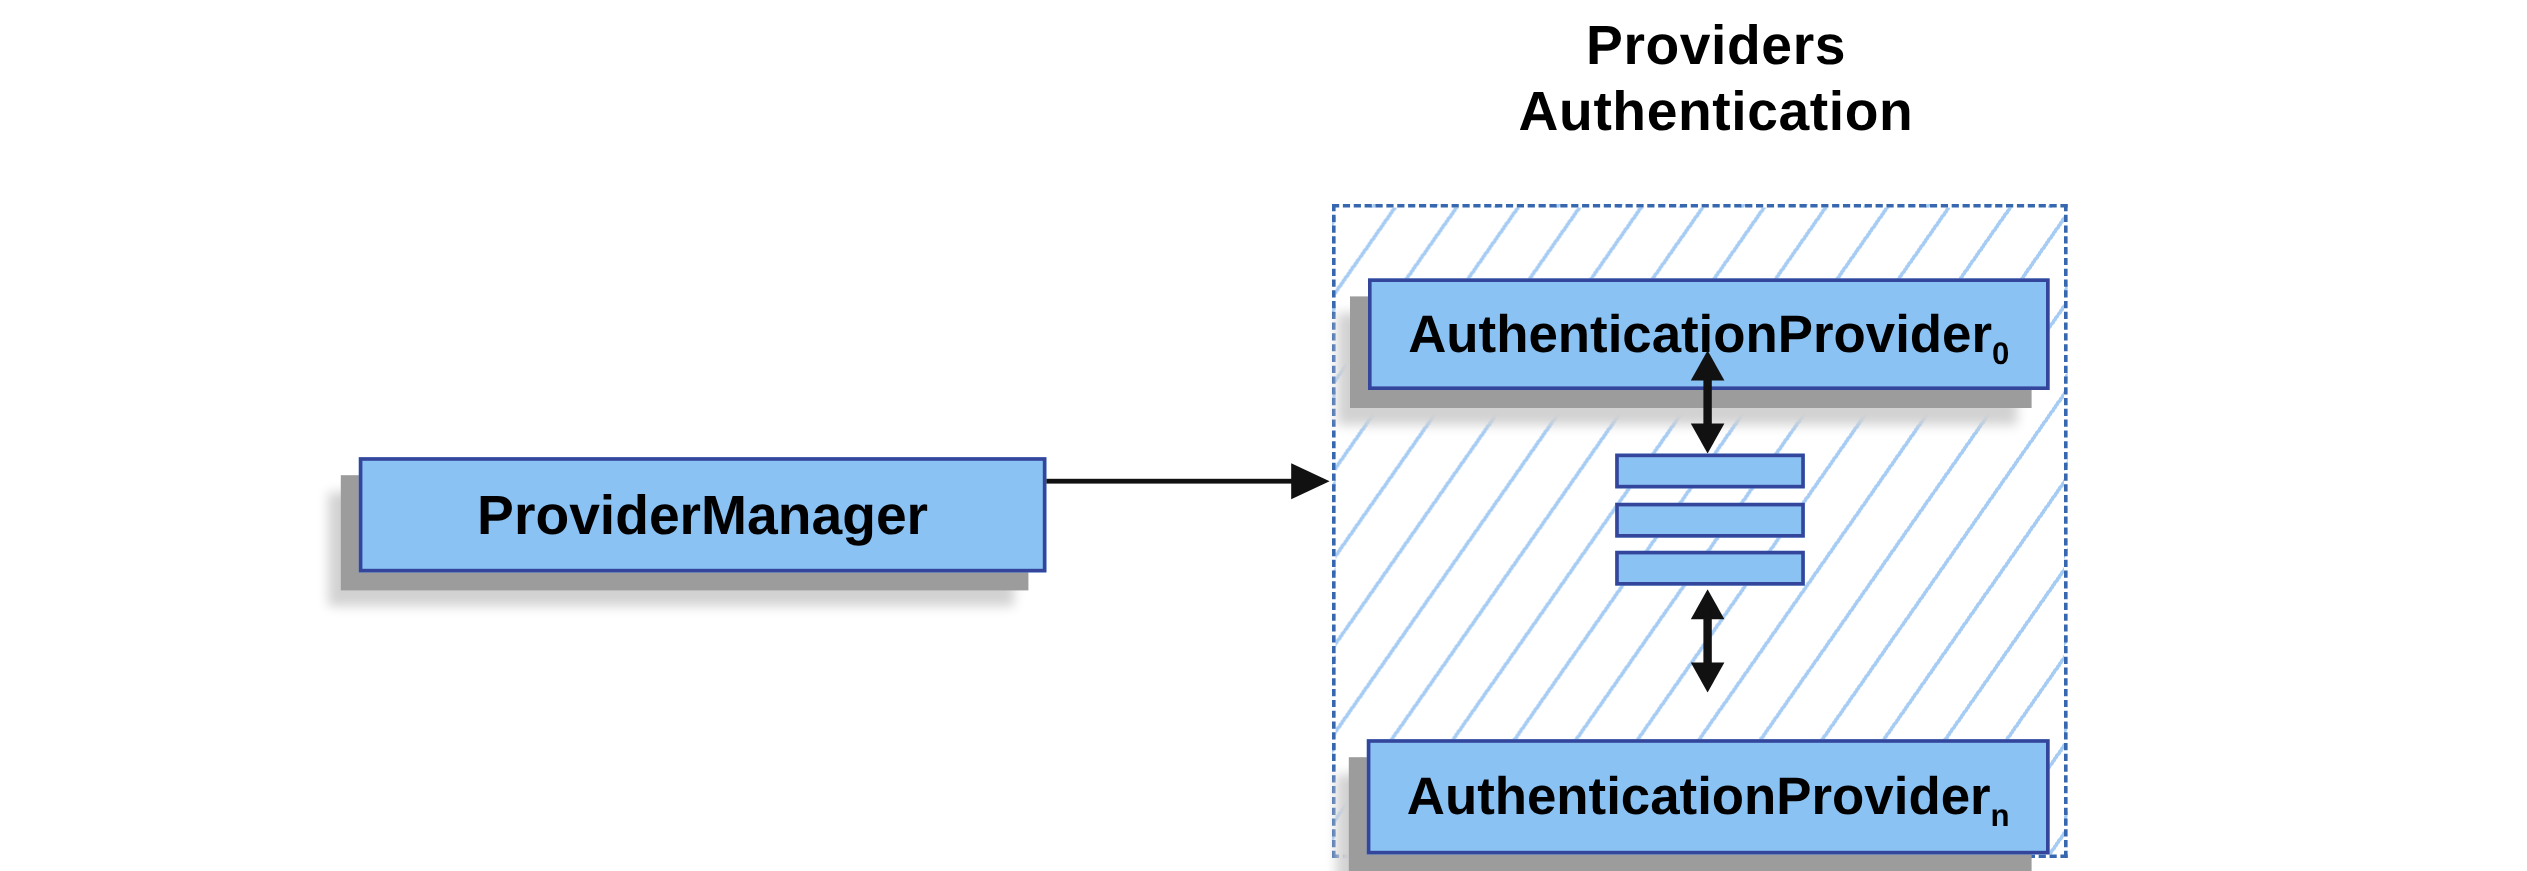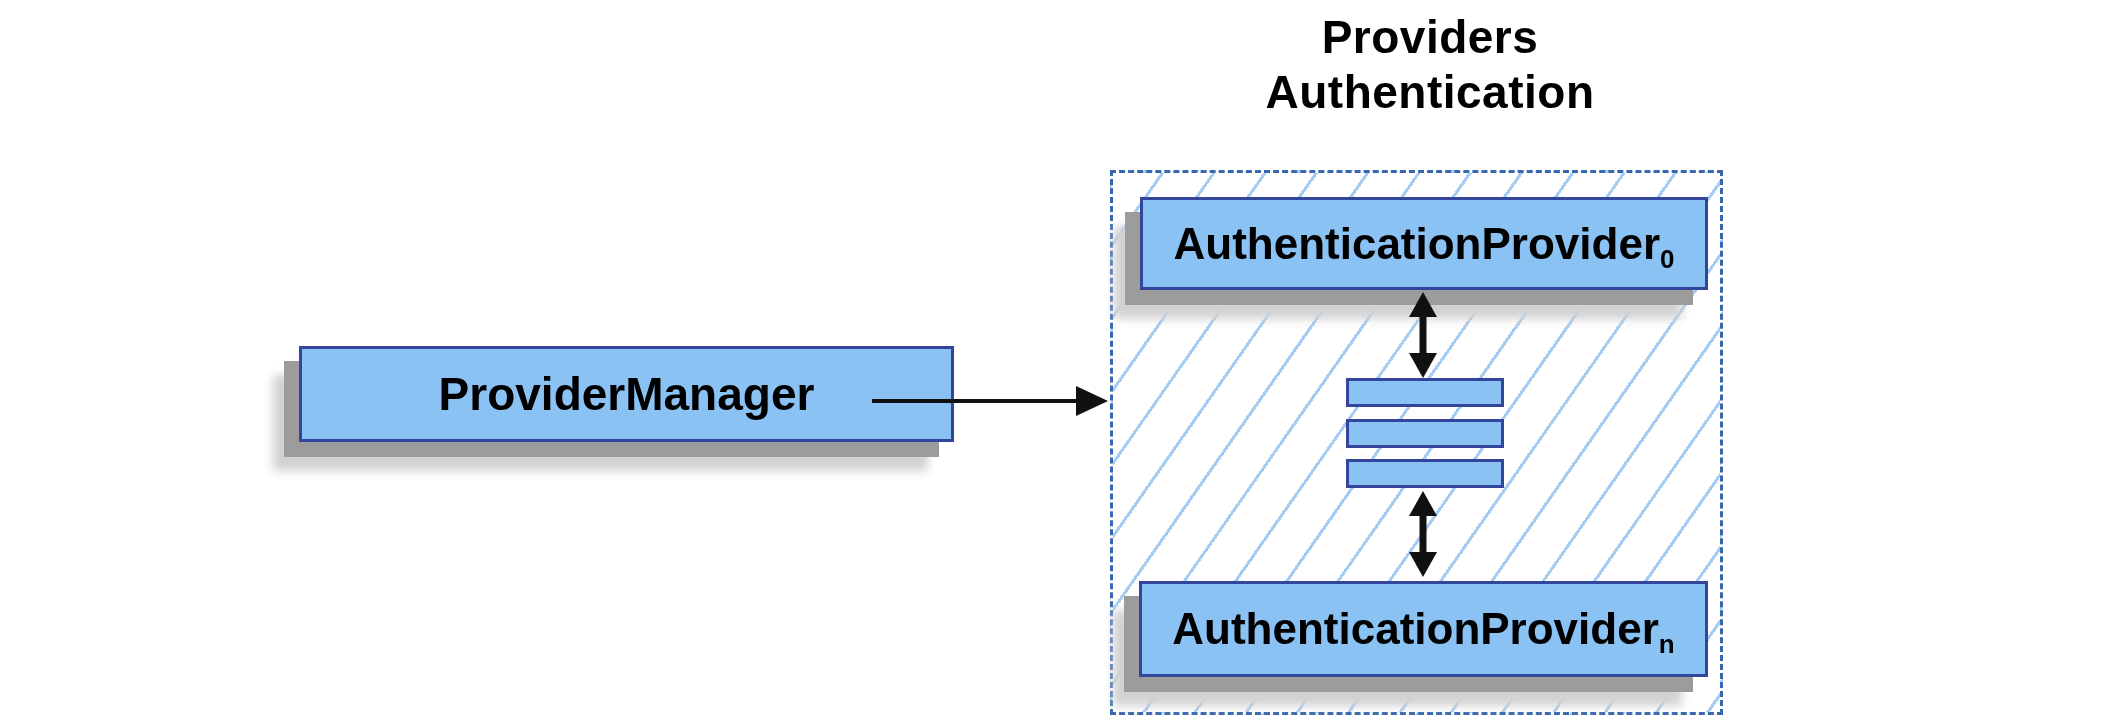--- a/index.html
+++ b/index.html
@@ -37,32 +37,33 @@
     box-sizing: border-box;
     background: var(--box-fill, #8AC2F4);
     border: 3px solid var(--box-border, #34459C);
     display: flex;
     align-items: center;
     justify-content: center;
     font-weight: bold;
     color: var(--text, #000);
     box-shadow: -15px 15px 0 var(--shadow-dark, #9C9C9C),
                 -26px 29px 9px var(--shadow-light, #CFCFCF);
+    margin-top: 35px;
   }
   .node-label { white-space: nowrap; }
   .node-sub {
     font-size: 26px;
     line-height: 1;
     transform: translateY(15px);
     white-space: nowrap;
   }
 
   .provider-manager {
     left: 299px; top: 346px;
-    width: 655px; height: 96px;
+    width: 573px; height: 96px;
     font-size: 46px;
   }
   .auth-provider-first {
     left: 1140px; top: 197px;
     width: 568px; height: 93px;
     font-size: 44px;
   }
   .auth-provider-last {
     left: 1139px; top: 581px;
     width: 569px; height: 96px;

